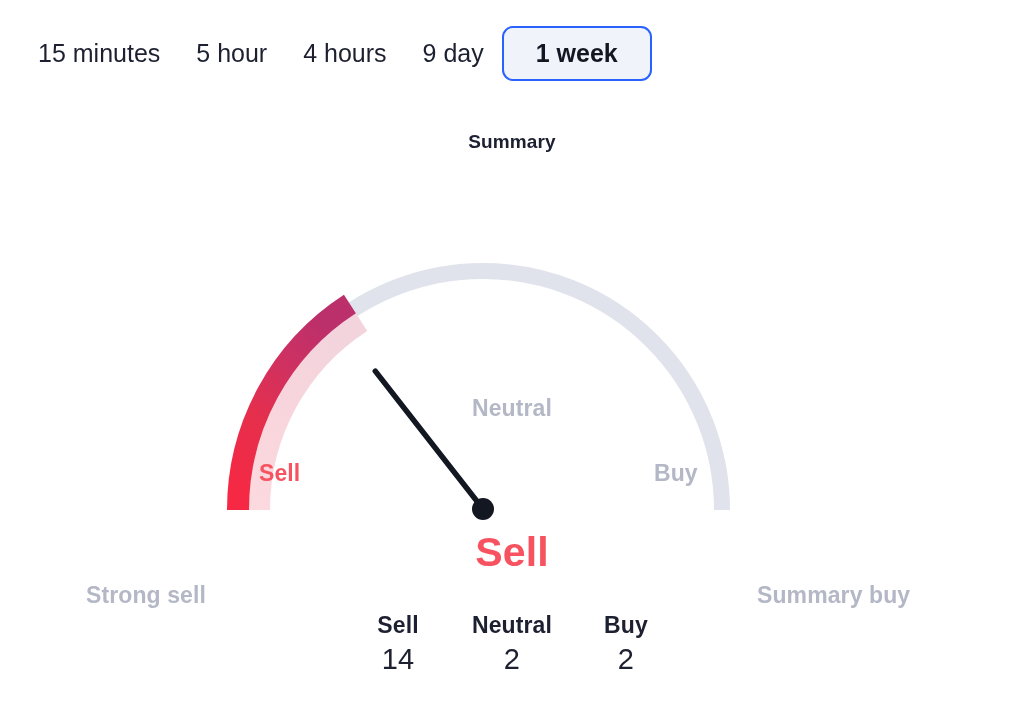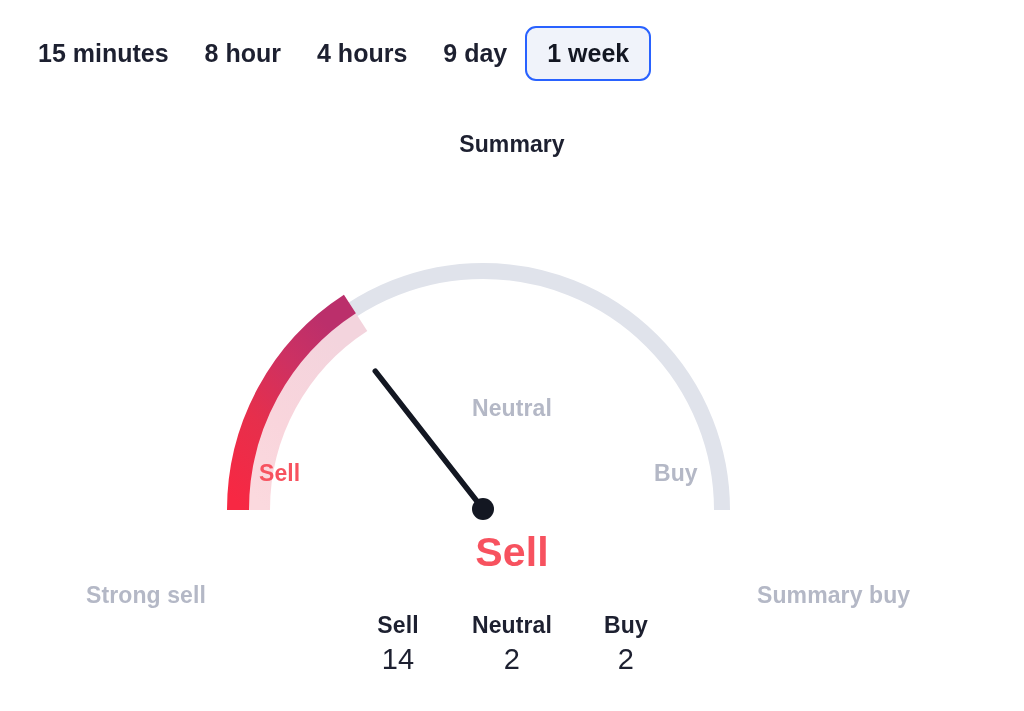--- a/index.html
+++ b/index.html
@@ -30,49 +30,49 @@
     height: 70px;
     display: flex;
     align-items: center;
     justify-content: flex-start;
   }
 
   .tab {
     font-size: 25px;
     line-height: 1;
     color: #1d2030;
-    font-weight: 700;
+    font-weight: 400;
     background: transparent;
     border: 2px solid transparent;
     border-radius: 9px;
     padding: 13px 16px;
     white-space: nowrap;
     cursor: pointer;
     font-family: "Liberation Sans", sans-serif;
   }
 
   .tab.spacer-first { margin-left: 20px; }
 
   .tab.active {
     font-weight: bold;
     color: #131722;
     background: #f0f3fa;
     border: 2px solid #2962ff;
     border-radius: 11px;
-    padding: 13px 20px;
+    padding: 13px 32px;
   }
 
   
   .summary-title {
     position: absolute;
     left: 0;
     top: 131px;
     width: 1024px;
     text-align: center;
-    font-size: 23px;
+    font-size: 19px;
     font-weight: bold;
     color: #1d2030;
     letter-spacing: 0.1px;
   }
 
   
   .gauge-wrap {
     position: absolute;
     left: 0;
     top: 190px;
@@ -146,21 +146,21 @@
     letter-spacing: 0.2px;
   }
 </style>
 </head>
 <body>
 
 <div id="app">
 
   <div class="tabbar">
     <button class="tab spacer-first">15 minutes</button>
-    <button class="tab">8 hour</button>
+    <button class="tab">5 hour</button>
     <button class="tab">4 hours</button>
     <button class="tab">9 day</button>
     <button class="tab active">1 week</button>
   </div>
 
   <div class="summary-title">Summary</div>
 
   <div class="gauge-wrap">
 
     <svg class="gauge-svg" viewBox="0 0 1024 400">

